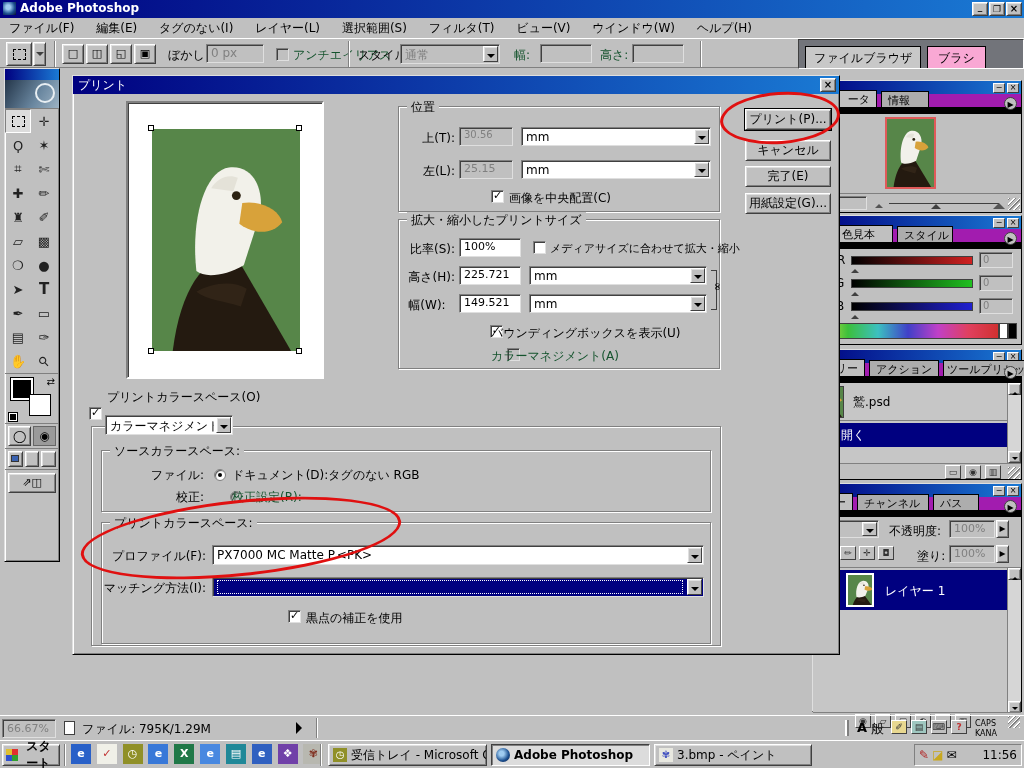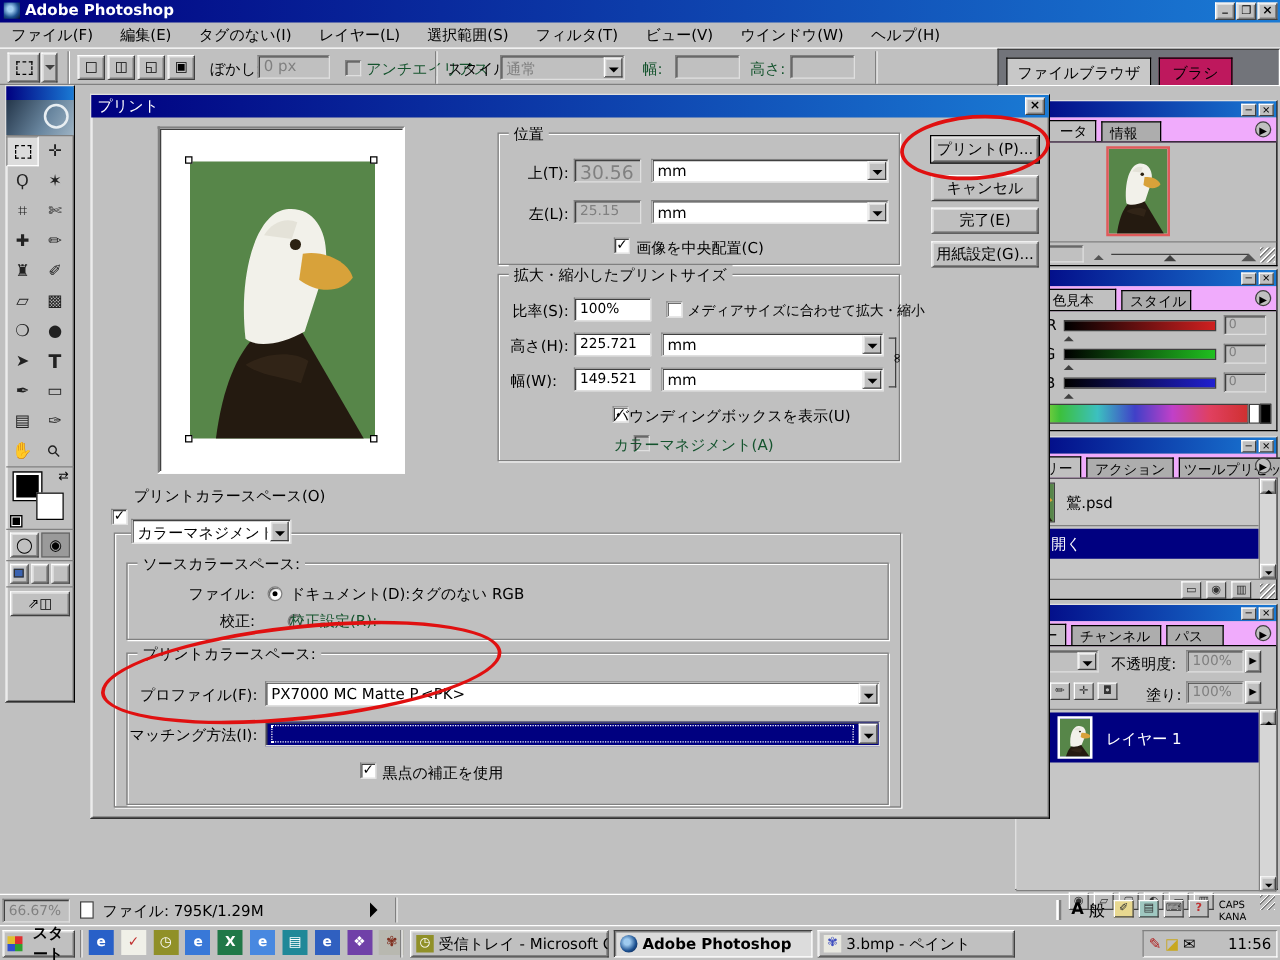--- a/index.html
+++ b/index.html
@@ -31,21 +31,21 @@
   .da{position:absolute;right:1px;top:1px;bottom:1px;width:15px;background:#c0c0c0;border:1px solid;border-color:#fff #404040 #404040 #fff;box-shadow:inset 1px 1px 0 #dfdfdf}
   .tri{position:absolute;left:3px;top:7px;width:0;height:0;border:4px solid transparent;border-top-color:#000}
   .dd.disdd{background:#c0c0c0;color:#808080}
   .dd.seldd{background:#000080}
   .triu{width:0;height:0;border:4px solid transparent;border-bottom-color:#404040;display:inline-block}
   .trid{width:0;height:0;border:4px solid transparent;border-top-color:#404040;display:inline-block}
   
   .pal{position:absolute;left:812px;width:210px;background:#c0c0c0;border:1px solid;border-color:#dfdfdf #000 #000 #dfdfdf;box-shadow:inset 1px 1px 0 #fff}
   .pt{height:13px;display:flex;justify-content:flex-end;align-items:center;gap:2px;padding:0 2px}
   .pwb{width:12px;height:10px;background:#c0c0c0;border:1px solid;border-color:#fff #404040 #404040 #fff;font-size:8px;line-height:8px;text-align:center}
-  .ptabs{position:relative;height:20px;background:#f0abfc;border-bottom:1px solid #000000;font-size:11px}
+  .ptabs{position:relative;height:20px;background:#a21caf;border-bottom:7px solid #000000;font-size:11px}
   .ptab{position:absolute;bottom:0;height:17px;background:#c0c0c0;border:1px solid #000;border-bottom:none;padding:1px 6px;white-space:nowrap;overflow:hidden}
   .ptab.off{background:#adadad;height:16px}
   .pmenu{position:absolute;right:4px;top:3px;width:13px;height:13px;border-radius:50%;background:#c0c0c0;border:1px solid #404040;font-size:8px;text-align:center;line-height:13px}
   .grip{position:absolute;right:1px;bottom:1px;width:12px;height:12px;background:repeating-linear-gradient(135deg,#fff 0 1px,#808080 1px 2px,#c0c0c0 2px 4px)}
   .mini{display:inline-block;width:16px;height:14px;background:#c0c0c0;border:1px solid;border-color:#fff #404040 #404040 #fff;font-size:9px;line-height:13px;text-align:center;color:#333}
   
   .tool{width:26px;height:24px;display:flex;align-items:center;justify-content:center;font-size:13px;color:#222;position:relative}
   .tool.active{background:#dcdcdc;border:1px solid;border-color:#808080 #fff #fff #808080}
   .marq{width:13px;height:11px;border:1px dashed #000}
   
@@ -117,21 +117,21 @@
           <span class="tri"></span>
         </span>
       </span>
     <span class="abs lbl dis" style="left:514px;top:8px">幅:</span>
     <span class="abs sunk dis" style="left:540px;top:5px;width:52px;height:19px"></span>
     <span class="abs lbl dis" style="left:600px;top:8px">高さ:</span>
     <span class="abs sunk dis" style="left:632px;top:5px;width:52px;height:19px"></span>
     <span class="abs sep" style="left:700px;top:2px;height:26px"></span>
     <div class="abs" style="left:798px;top:0;width:226px;height:30px;background:#72747a;border:1px solid;border-color:#404040 #fff #fff #404040">
       <span class="abs" style="left:6px;bottom:0;height:22px;background:#c8c8c8;border:1px solid #000;border-bottom:none;padding:3px 8px;font-size:12px;white-space:nowrap">ファイルブラウザ</span>
-      <span class="abs" style="left:128px;bottom:0;height:22px;background:#be185d;border:1px solid #000;border-bottom:none;padding:3px 10px;font-size:12px;white-space:nowrap">ブラシ</span>
+      <span class="abs" style="left:128px;bottom:0;height:22px;background:#f9a8d4;border:1px solid #000;border-bottom:none;padding:3px 10px;font-size:12px;white-space:nowrap">ブラシ</span>
     </div>
   </div>
 
   <div class="abs raised" style="left:4px;top:68px;width:56px;height:494px">
     <div class="tgrad" style="height:11px"></div>
     <div style="height:28px;background:linear-gradient(120deg,#24364a,#6a87a0 60%,#9db3c4);position:relative">
       <span style="position:absolute;right:4px;top:3px;width:20px;height:20px;border:2px solid #e8eef2;border-radius:50%"></span>
     </div>
     <div style="display:flex;flex-wrap:wrap;border-top:1px solid #808080">
       <div class="tool active">
@@ -383,21 +383,21 @@
       <span class="handle" style="left:20px;top:22px"></span>
       <span class="handle" style="left:168px;top:22px"></span>
       <span class="handle" style="left:20px;top:245px"></span>
       <span class="handle" style="left:168px;top:245px"></span>
     </div>
 
     
     <div class="abs grp" style="left:325px;top:30px;width:322px;height:106px">
       <span class="legend">位置</span>
       <span class="abs lbl" style="left:4px;top:23px;width:52px;text-align:right">上(T):</span>
-      <span class="abs sunk dis" style="left:60px;top:20px;width:54px;height:19px;padding:1px 4px;font-size:15px">30.56</span>
+      <span class="abs sunk dis" style="left:60px;top:20px;width:54px;height:19px;padding:1px 4px;font-size:10px">30.56</span>
       <span class="dd" style="left:122px;top:20px;width:190px;height:19px">
           <span class="val">mm</span>
           <span class="da">
             <span class="tri" style="top:6px"></span>
           </span>
         </span>
       <span class="abs lbl" style="left:4px;top:56px;width:52px;text-align:right">左(L):</span>
       <span class="abs sunk dis" style="left:60px;top:53px;width:54px;height:19px;padding:1px 4px;font-size:11px">25.15</span>
       <span class="dd" style="left:122px;top:53px;width:190px;height:19px">
           <span class="val">mm</span>

